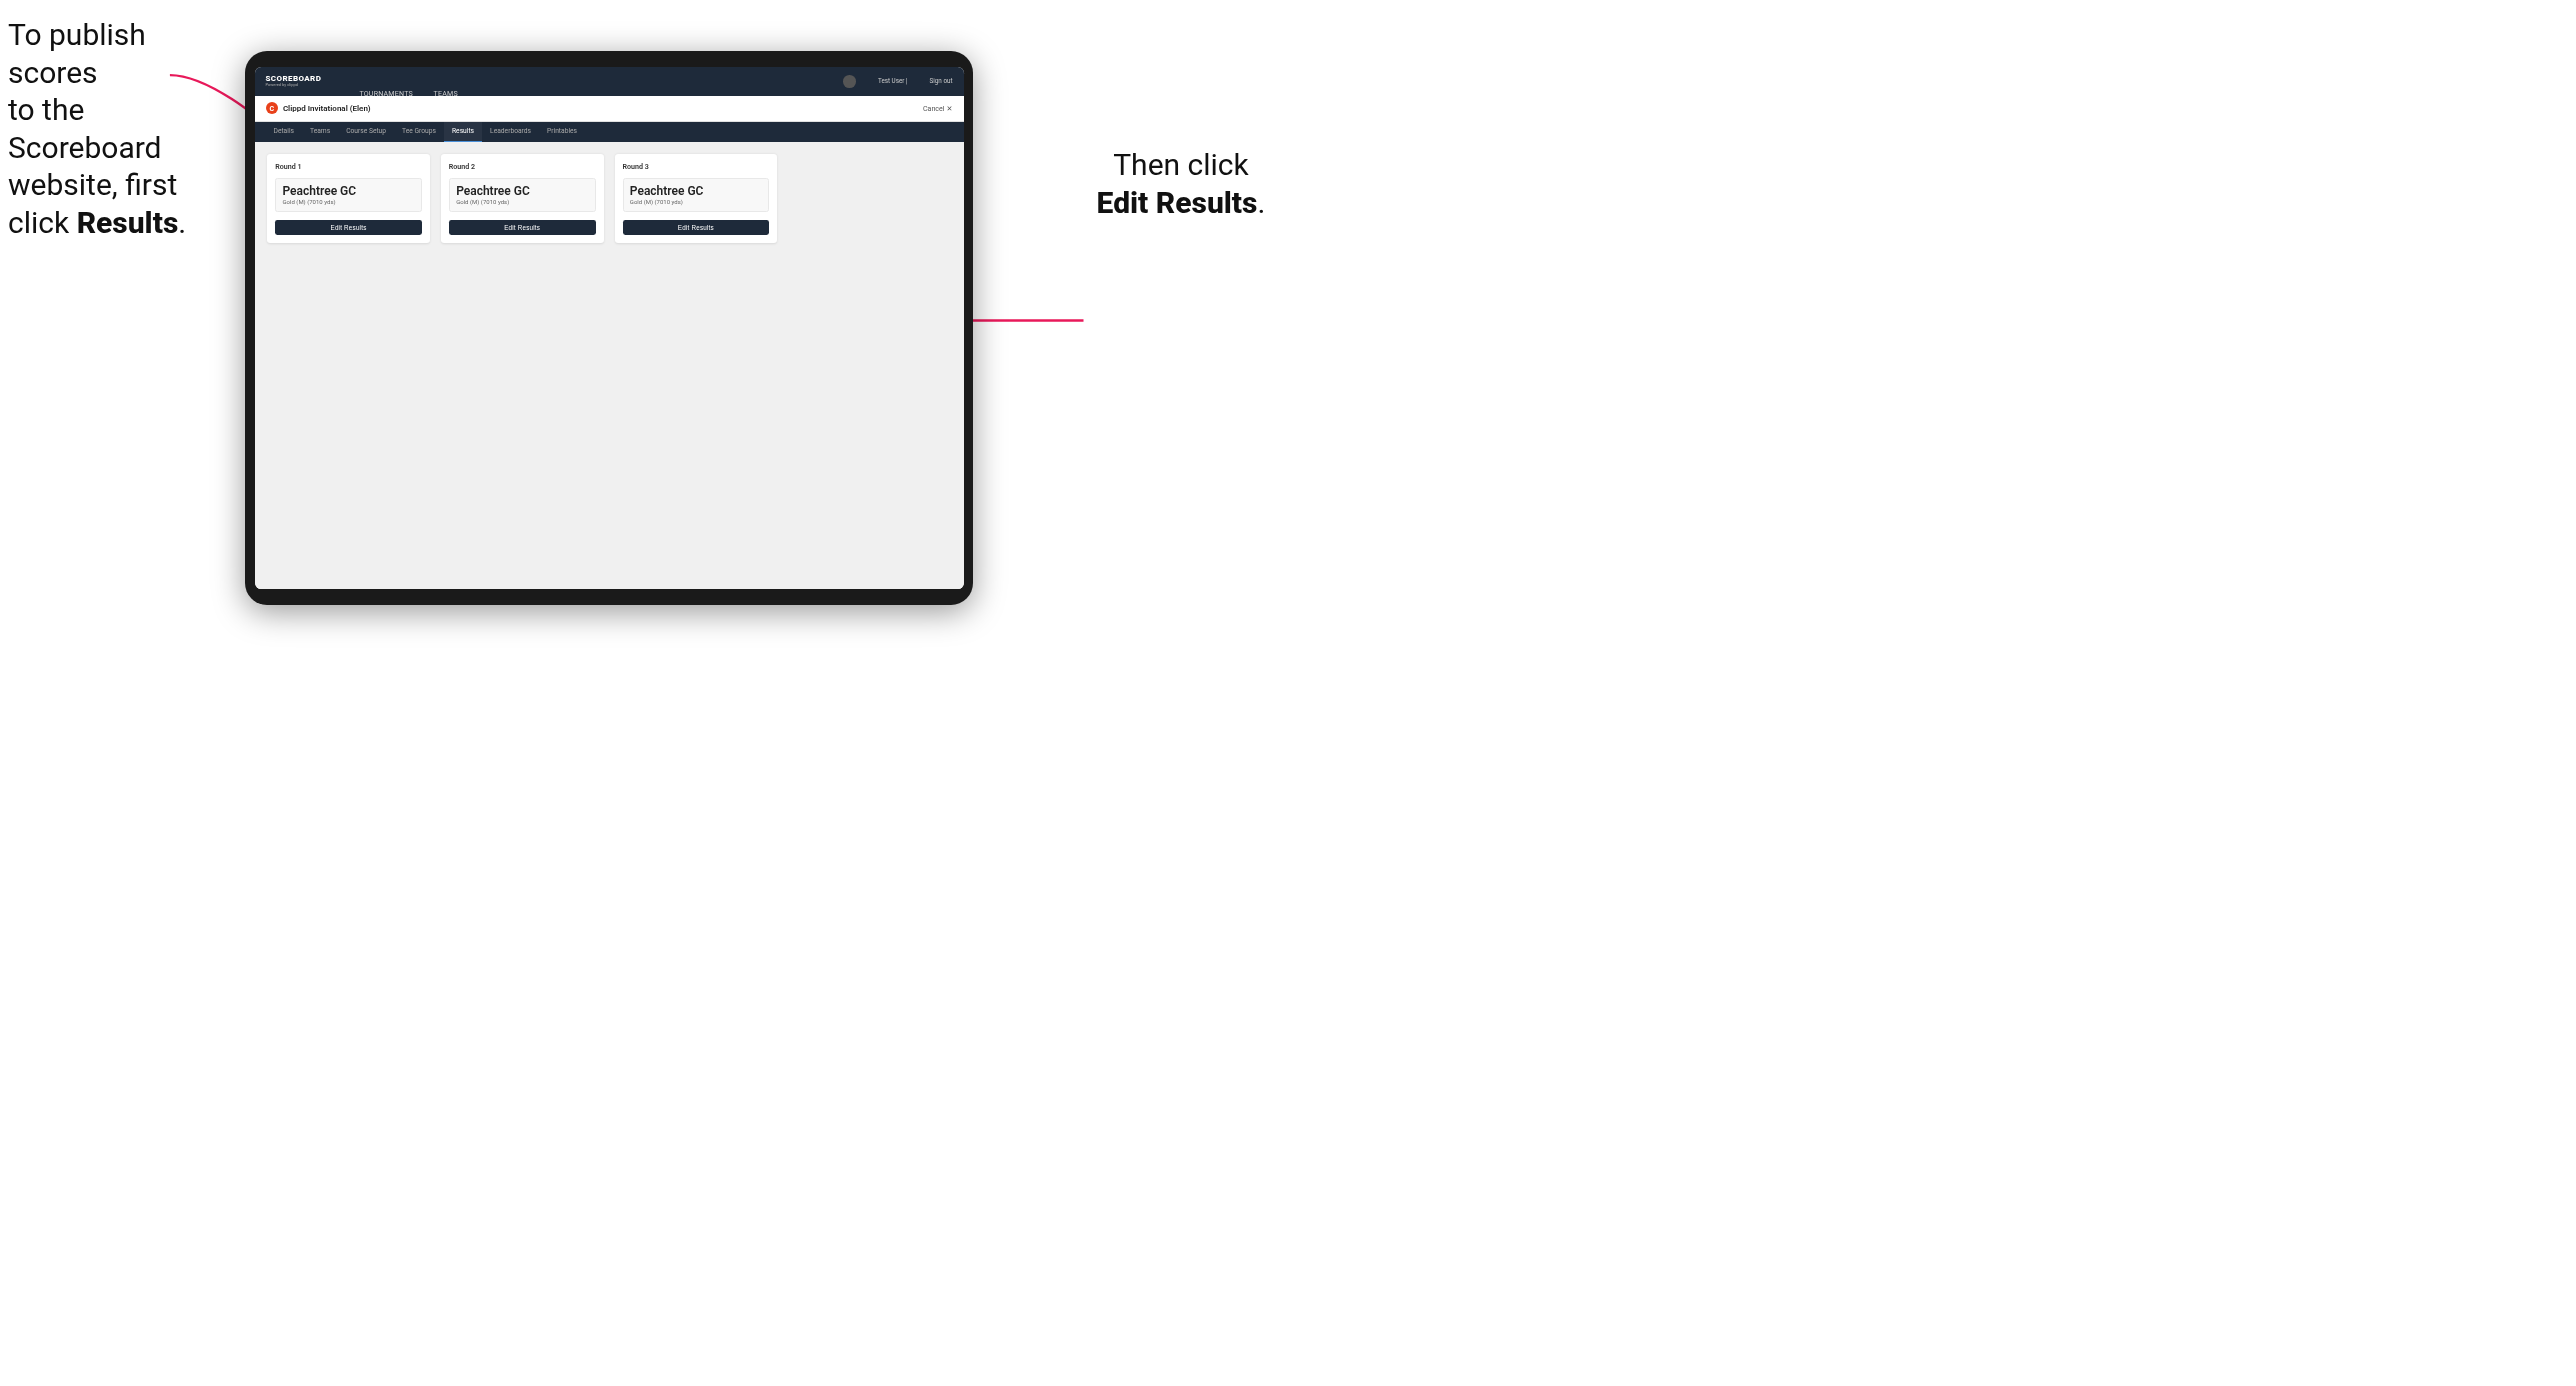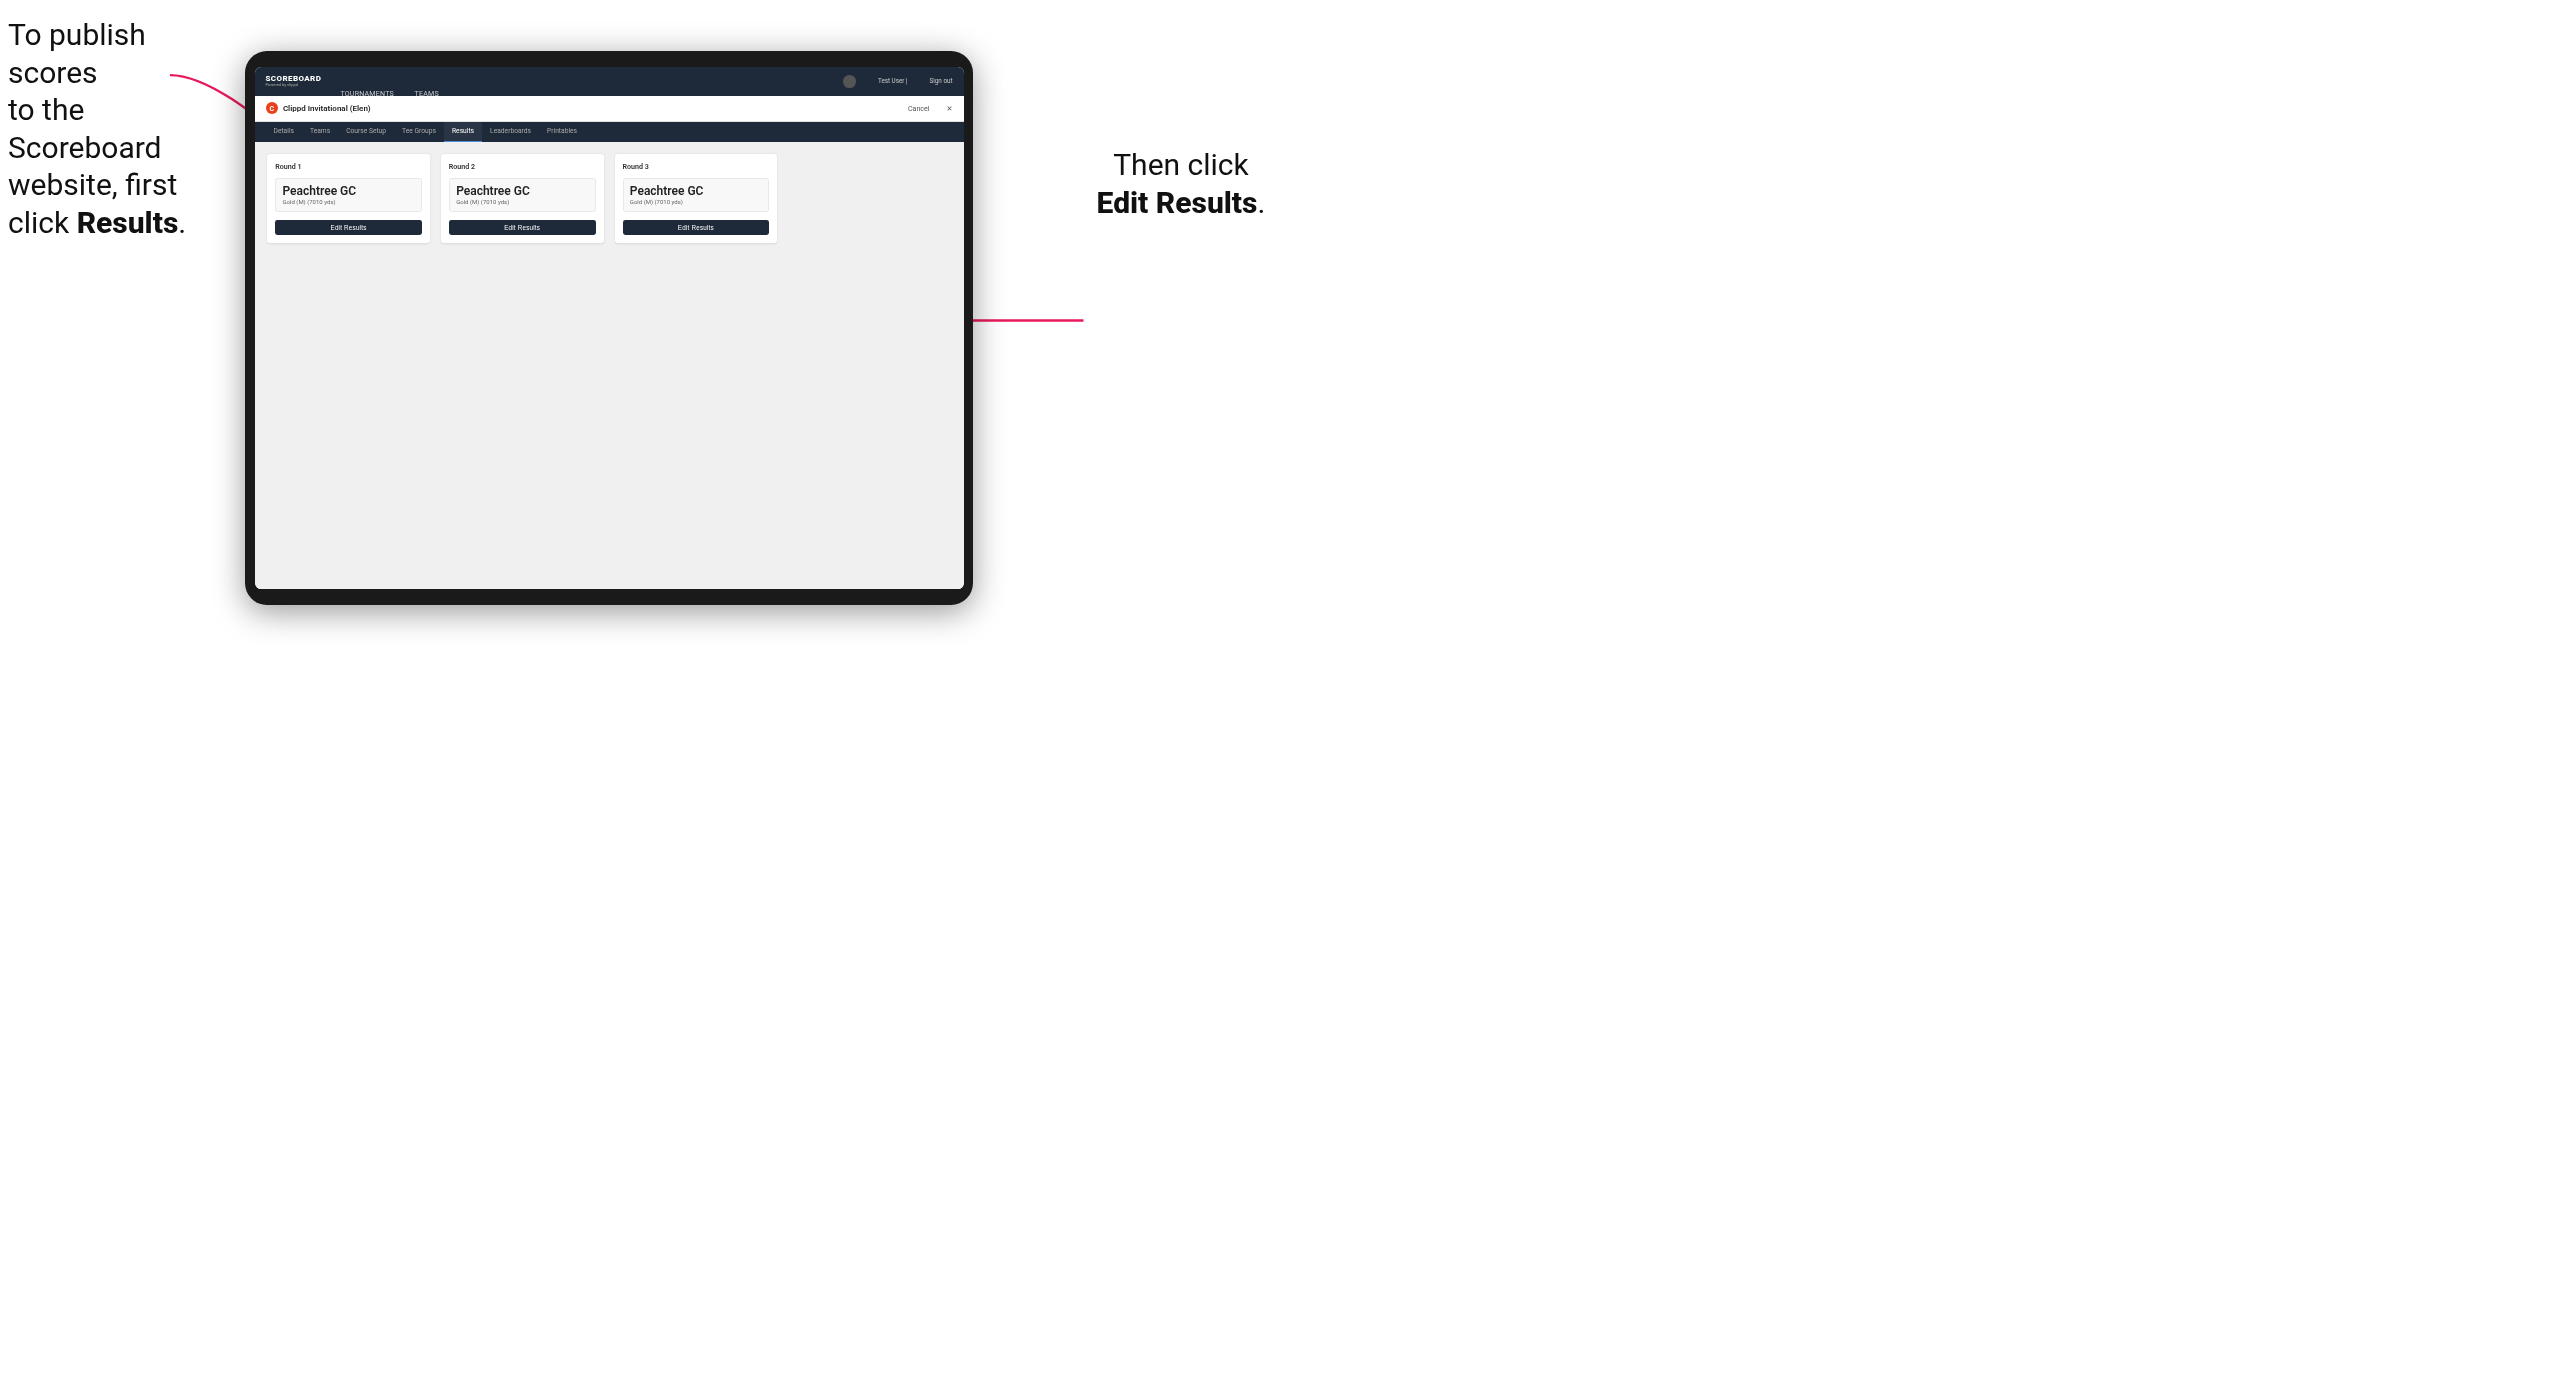--- a/index.html
+++ b/index.html
@@ -66,21 +66,21 @@
       height: 28.5px;
       display: flex;
       align-items: center;
       padding: 0 11px;
       flex-shrink: 0;
     }
 
     .app-logo {
       display: flex;
       align-items: flex-end;
-      margin-right: 16px;
+      margin-right: 35px;
     }
 
     .logo-text {
       font-size: 8px;
       font-weight: 800;
       color: #ffffff;
       letter-spacing: 0.4px;
       line-height: 1;
     }
 
@@ -158,21 +158,21 @@
       font-weight: 600;
       color: #222;
     }
 
     .cancel-btn {
       font-size: 7.1px;
       color: #555;
       cursor: pointer;
       display: flex;
       align-items: center;
-      gap: 17px;
+      gap: 2px;
     }
 
     
     .tab-bar {
       background: #1e2a3a;
       display: flex;
       padding: 0 11px;
       flex-shrink: 0;
     }
 

